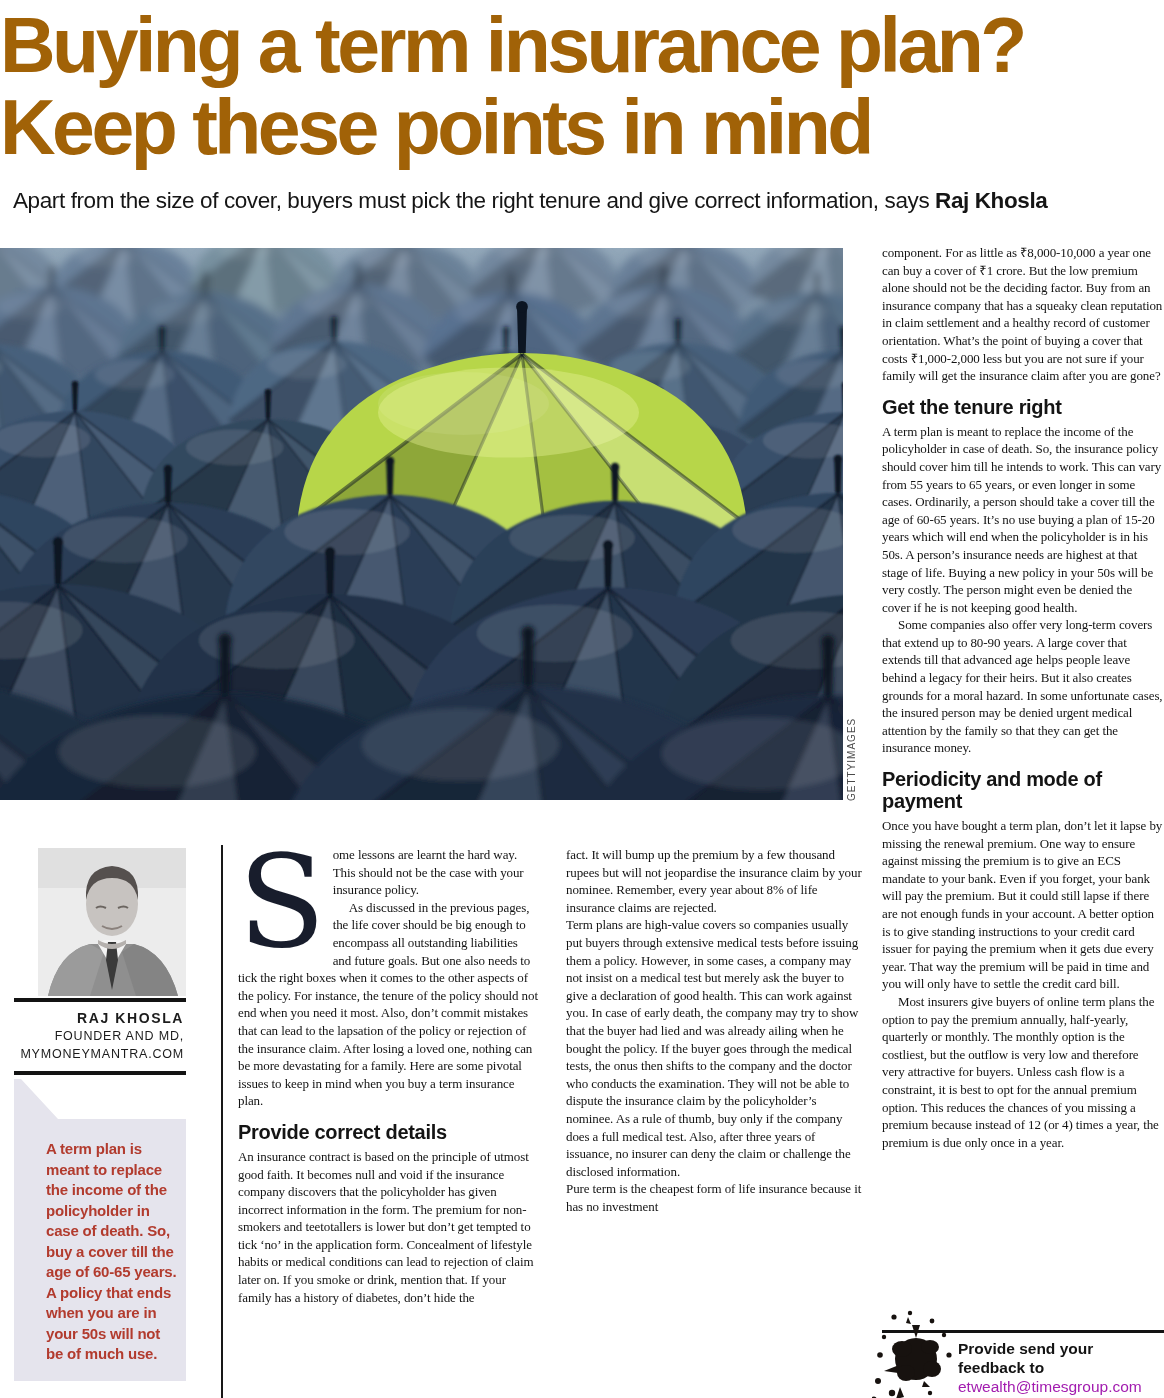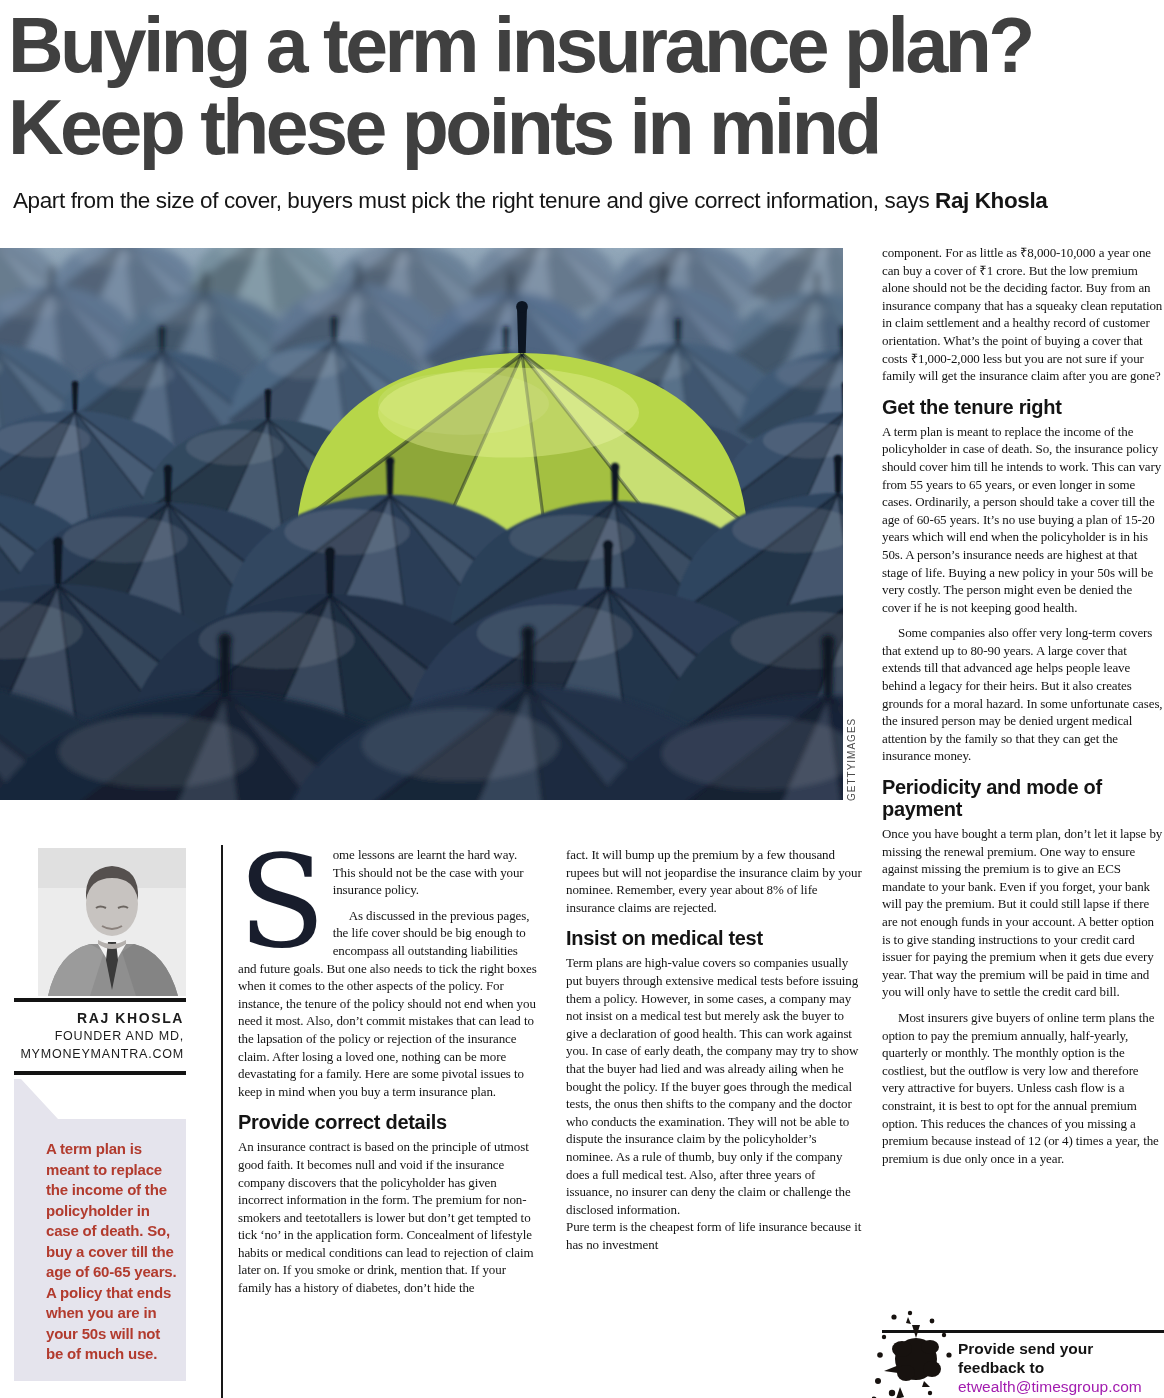--- a/index.html
+++ b/index.html
@@ -3,23 +3,23 @@
 <meta charset="utf-8">
 <style>
   * { margin:0; padding:0; box-sizing:border-box; }
   body { background:#888; }
   .page {
     position:relative; width:1164px; height:1398px; background:#fff;
     overflow:hidden; font-family:"Liberation Sans", sans-serif; margin:0 auto;
   }
   
   .headline {
-    position:absolute; left:8px; top:4px; width:1150px;
+    position:absolute; left:0; top:4px; width:1150px;
     font-weight:bold; font-size:77px; line-height:82px;
-    letter-spacing:-3.5px; color:#404040;
+    letter-spacing:-3.5px; color:#a16207;
   }
   .subtitle {
     position:absolute; left:13px; top:188px; width:1150px;
     font-size:22.5px; letter-spacing:-0.4px; color:#151515;
   }
   .subtitle b { font-weight:bold; }
   
   .photo-wrap { position:absolute; left:0; top:248px; width:843px; height:552px; overflow:hidden; }
   .credit {
     position:absolute; left:846px; top:801px;
@@ -47,21 +47,21 @@
   }
   
   .col { position:absolute; overflow:hidden; }
   .col1 { left:238px; top:846px; width:301px; height:552px; }
   .col2 { left:566px; top:846px; width:297px; height:552px; }
   .col3 { left:882px; top:244px; width:281px; height:1078px; }
   .p {
     font-family:Liberation Serif, serif; font-size:13px; line-height:17.6px;
     color:#131313; letter-spacing:-0.1px;
   }
-  .indent { text-indent:16px;margin-top:8px; }
+  .indent { text-indent:16px; }
   .h {
     font-family:"Liberation Sans", sans-serif; font-weight:bold;
     font-size:20px; line-height:22px; letter-spacing:-0.3px;
     color:#141414; margin:11px 0 5px 0;
   }
   .dropcap {
     float:left; font-family:"DejaVu Serif", serif;
     font-size:128px; line-height:100px; padding:6px 7px 0 0;
     color:#181d2c;
   }
@@ -214,21 +214,20 @@
   <div class="col col1">
     <span class="dropcap">S</span>
     <p class="p">ome lessons are learnt the hard way. This should not be the case with your insurance policy.</p>
     <p class="p indent">As discussed in the previous pages, the life cover should be big enough to encompass all outstanding liabilities and future goals. But one also needs to tick the right boxes when it comes to the other aspects of the policy. For instance, the tenure of the policy should not end when you need it most. Also, don’t commit mistakes that can lead to the lapsation of the policy or rejection of the insurance claim. After losing a loved one, nothing can be more devastating for a family. Here are some pivotal issues to keep in mind when you buy a term insurance plan.</p>
     <h2 class="h">Provide correct details</h2>
     <p class="p">An insurance contract is based on the principle of utmost good faith. It becomes null and void if the insurance company discovers that the policyholder has given incorrect information in the form. The premium for non-smokers and teetotallers is lower but don’t get tempted to tick ‘no’ in the application form. Concealment of lifestyle habits or medical conditions can lead to rejection of claim later on. If you smoke or drink, mention that. If your family has a history of diabetes, don’t hide the</p>
   </div>
 
   <div class="col col2">
     <p class="p">fact. It will bump up the premium by a few thousand rupees but will not jeopardise the insurance claim by your nominee. Remember, every year about 8% of life insurance claims are rejected.</p>
-    <h2 class="h">Insist on medical test</h2>
     <p class="p">Term plans are high-value covers so companies usually put buyers through extensive medical tests before issuing them a policy. However, in some cases, a company may not insist on a medical test but merely ask the buyer to give a declaration of good health. This can work against you. In case of early death, the company may try to show that the buyer had lied and was already ailing when he bought the policy. If the buyer goes through the medical tests, the onus then shifts to the company and the doctor who conducts the examination. They will not be able to dispute the insurance claim by the policyholder’s nominee. As a rule of thumb, buy only if the company does a full medical test. Also, after three years of issuance, no insurer can deny the claim or challenge the disclosed information.</p>
     <p class="p">Pure term is the cheapest form of life insurance because it has no investment</p>
   </div>
 
   <div class="col col3">
     <p class="p">component. For as little as ₹8,000-10,000 a year one can buy a cover of ₹1 crore. But the low premium alone should not be the deciding factor. Buy from an insurance company that has a squeaky clean reputation in claim settlement and a healthy record of customer orientation. What’s the point of buying a cover that costs ₹1,000-2,000 less but you are not sure if your family will get the insurance claim after you are gone?</p>
     <h2 class="h">Get the tenure right</h2>
     <p class="p">A term plan is meant to replace the income of the policyholder in case of death. So, the insurance policy should cover him till he intends to work. This can vary from 55 years to 65 years, or even longer in some cases. Ordinarily, a person should take a cover till the age of 60-65 years. It’s no use buying a plan of 15-20 years which will end when the policyholder is in his 50s. A person’s insurance needs are highest at that stage of life. Buying a new policy in your 50s will be very costly. The person might even be denied the cover if he is not keeping good health.</p>
     <p class="p indent">Some companies also offer very long-term covers that extend up to 80-90 years. A large cover that extends till that advanced age helps people leave behind a legacy for their heirs. But it also creates grounds for a moral hazard. In some unfortunate cases, the insured person may be denied urgent medical attention by the family so that they can get the insurance money.</p>
     <h2 class="h">Periodicity and mode of payment</h2>

